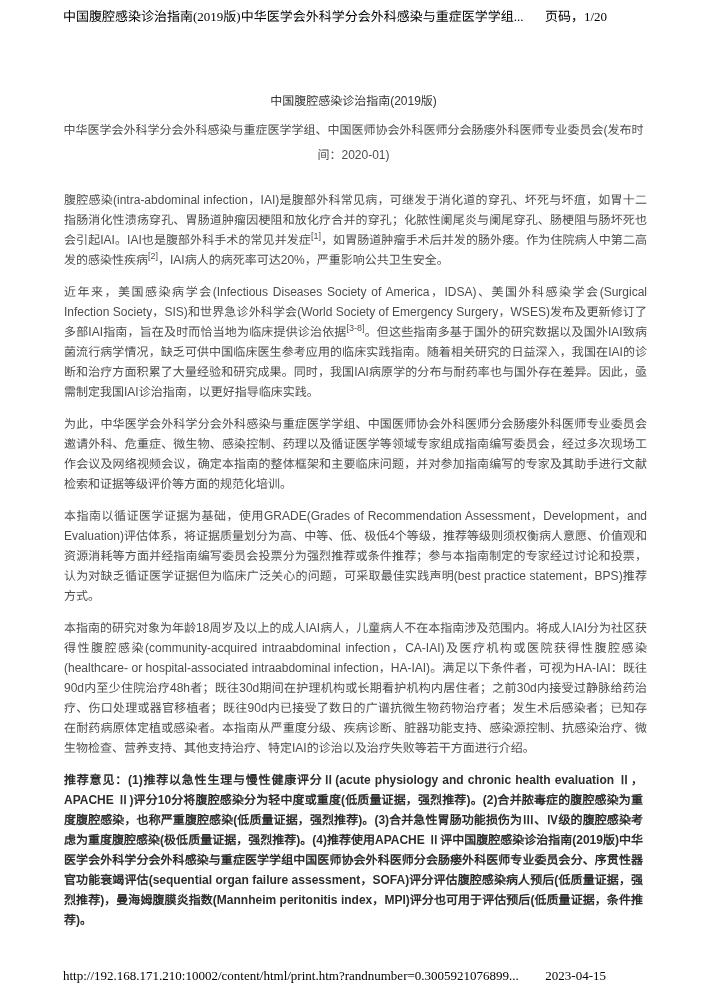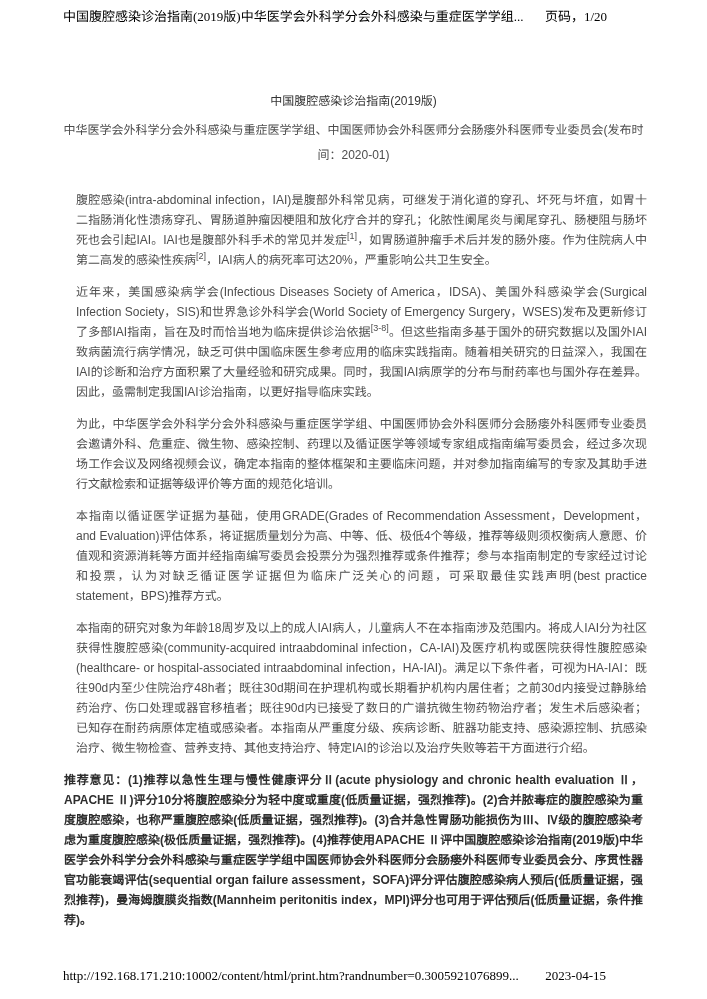--- a/index.html
+++ b/index.html
@@ -49,21 +49,21 @@
   }
   .doc-subtitle {
     margin: 0 auto 22px auto;
     text-align: center;
     font-size: 12px;
     color: #4d4d4d;
     line-height: 25px;
     width: 100%;
   }
   .body-par {
-    margin: 0 0 12px 16px;
+    margin: 0 0 12px 4px;
     font-size: 12px;
     color: #4d4d4d;
     line-height: 20px;
     text-align: justify;
   }
   .body-par sup {
     font-size: 9px;
     line-height: 1;
   }
   .section-heading {

